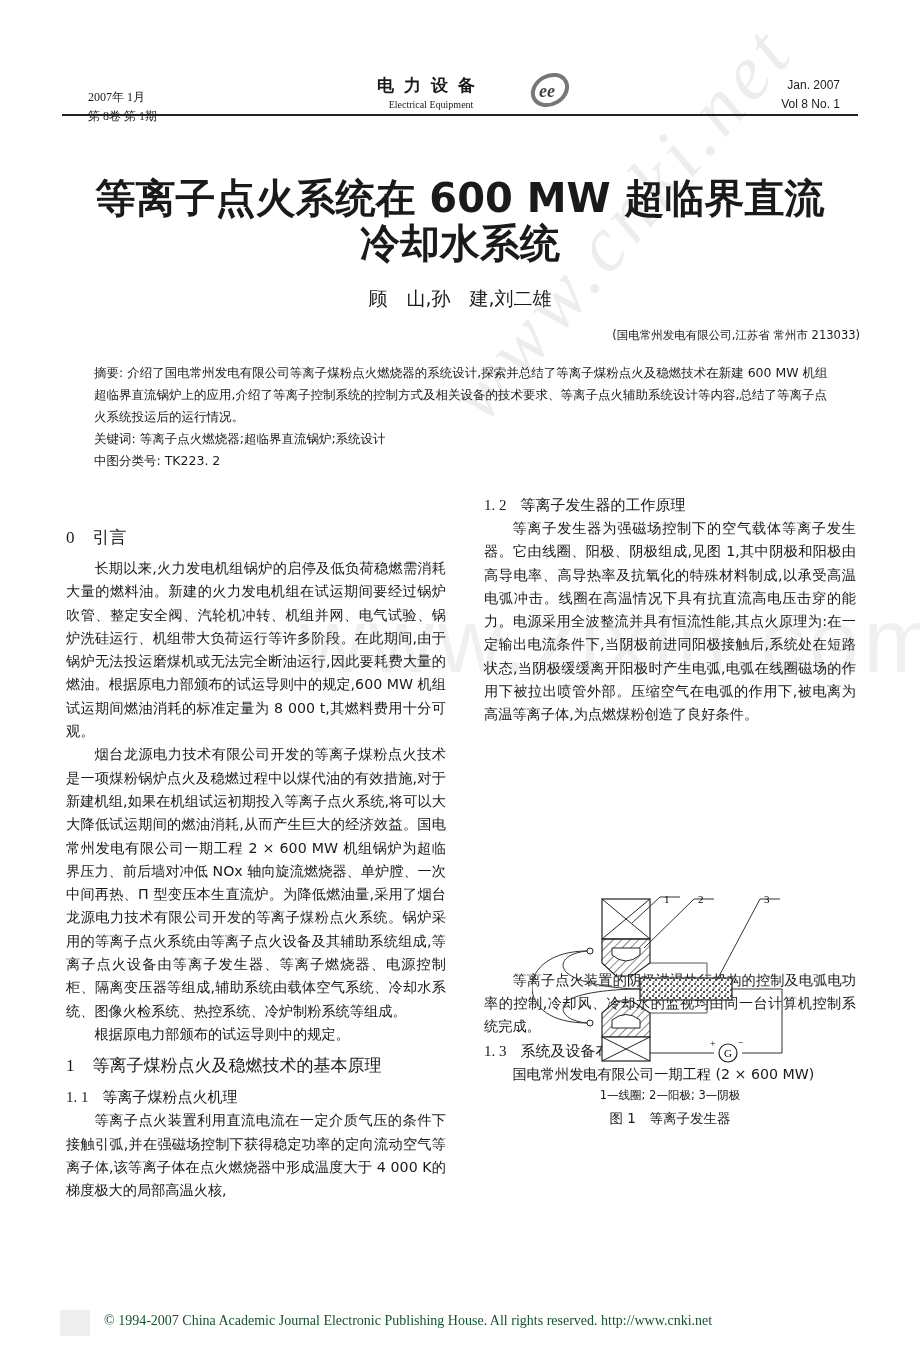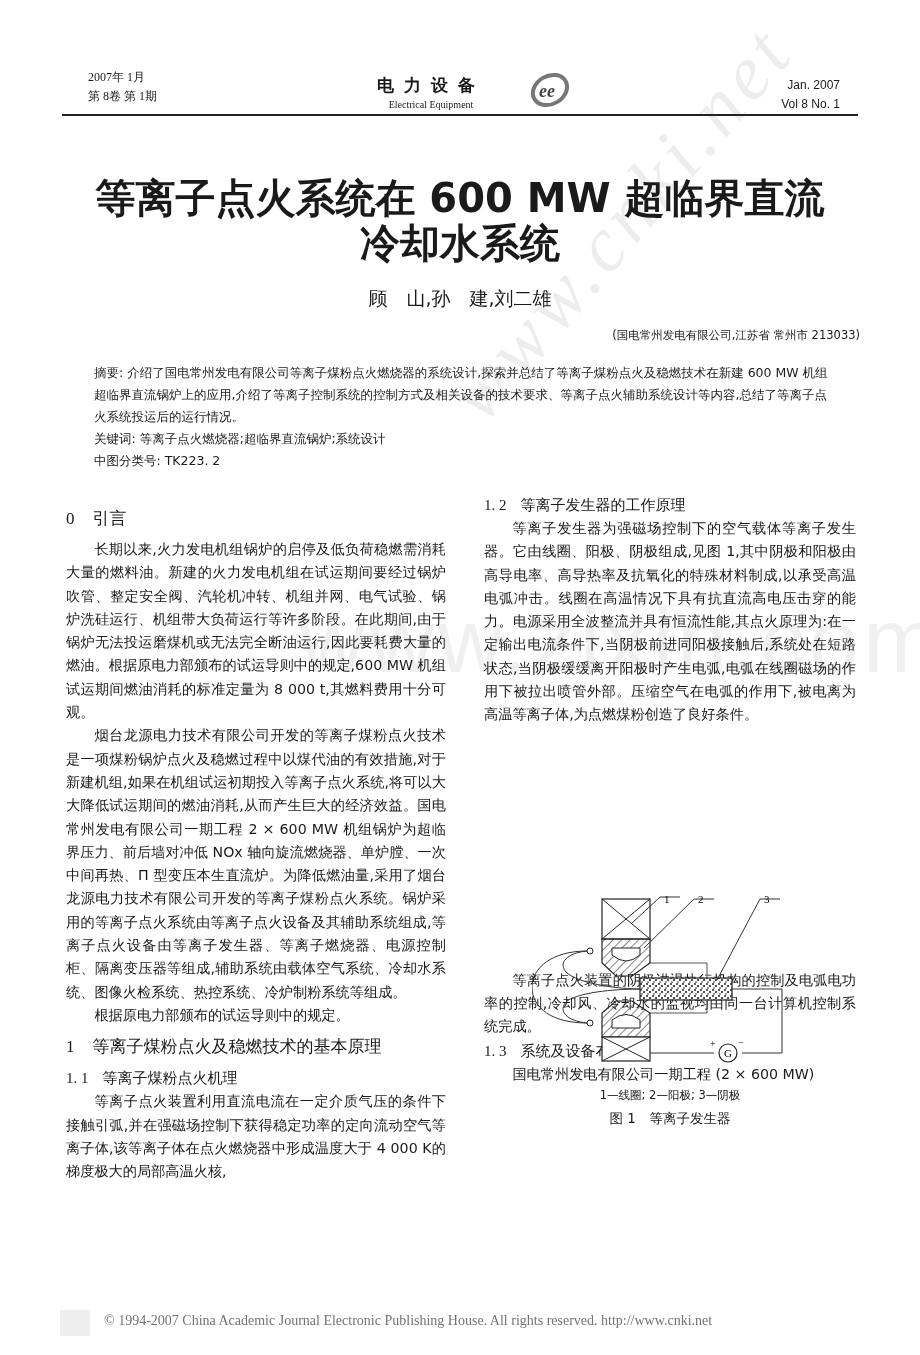--- a/index.html
+++ b/index.html
@@ -1,46 +1,46 @@
 <!DOCTYPE html>
 <html><head>
 <meta charset="utf-8">
 <style>
   html, body { margin: 0; padding: 0; background: #ffffff; }
   body { width: 920px; height: 1355px; position: relative; overflow: hidden; font-family: "DejaVu Sans", sans-serif; color: #1a1a1a; }
   .abs { position: absolute; }
-  .hdr-left { left: 88px; top: 68px; font-size: 12px; line-height: 19px; font-family: "Liberation Serif", "DejaVu Serif", serif; }
+  .hdr-left { left: 88px; top: 88px; font-size: 12px; line-height: 19px; font-family: "Liberation Serif", "DejaVu Serif", serif; }
   .hdr-center { left: 331px; top: 74px; width: 200px; text-align: center; }
   .hdr-cn { font-size: 17px; letter-spacing: 10px; font-weight: bold; }
   .hdr-en { font-size: 10px; font-family: "Liberation Serif", serif; margin-top: 2px; }
   .hdr-right { right: 80px; top: 76px; font-size: 12px; line-height: 19px; text-align: right; font-family: Liberation Sans, sans-serif; }
   .hdr-rule { left: 62px; top: 114px; width: 796px; height: 0; border-top: 2px solid #222; }
   .logo { left: 530px; top: 72px; width: 40px; height: 36px; }
   .title { left: 60px; top: 176px; width: 800px; text-align: center; font-size: 40px; line-height: 45px; font-weight: bold; }
   .authors { left: 60px; top: 286px; width: 800px; text-align: center; font-size: 19px; }
   .affil { left: 60px; top: 328px; width: 800px; text-align: right; font-size: 11.5px; }
   .abstract { left: 94px; top: 362px; width: 740px; font-size: 12.5px; line-height: 22px; }
   .abstract p { margin: 0; }
   .col { position: absolute; font-size: 14.2px; line-height: 23.3px; text-align: justify; }
   .col p { margin: 0; }
   .col .ind { text-indent: 2em; }
   .col-left { left: 66px; top: 505px; width: 380px; }
   .col-right { left: 484px; top: 493px; width: 372px; }
-  .h1 { font-size: 17px; margin: 0 0 6px 0; line-height: 26px; }
+  .h1 { font-size: 17px; margin: 19px 0 6px 0; line-height: 26px; }
   .h1 .num { font-family: "Liberation Serif", serif; margin-right: 18px; }
   .h2 { font-size: 15px; line-height: 24px; }
   .h2 .num { font-family: "Liberation Serif", serif; margin-right: 14px; }
   .fig { left: 532px; top: 893px; width: 280px; height: 170px; }
   .fig-cap1 { left: 520px; top: 1088px; width: 300px; text-align: center; font-size: 11.5px; }
   .fig-cap2 { left: 520px; top: 1110px; width: 300px; text-align: center; font-size: 13.5px; }
   .watermark { left: 430px; top: 380px; font-size: 78px; color: rgba(0,0,0,0.07); transform: rotate(-50deg); transform-origin: left top; font-family: "Liberation Serif", serif; font-style: italic; letter-spacing: 6px; }
   .watermark2 { left: 300px; top: 590px; font-size: 90px; color: rgba(0,0,0,0.06); font-family: "Liberation Sans", sans-serif; letter-spacing: 4px; }
   .footer { left: 60px; top: 1310px; width: 820px; height: 26px; }
   .footer-icon { position: absolute; left: 0; top: 0; width: 30px; height: 26px; background: #eeeeee; }
-  .footer-text { position: absolute; left: 44px; top: 3px; font-size: 14px; color: #737373; font-family: "Liberation Serif", serif; white-space: nowrap; }
+  .footer-text { position: absolute; left: 44px; top: 3px; font-size: 14px; color: #14532d; font-family: "Liberation Serif", serif; white-space: nowrap; }
 </style>
 </head>
 <body>
 
 <div class="abs watermark">www.cnki.net</div>
 <div class="abs watermark2">www.zixin.com.cn</div>
 
 <div class="abs hdr-left">
   <div>2007年 1月</div>
   <div>第 8卷 第 1期</div>

